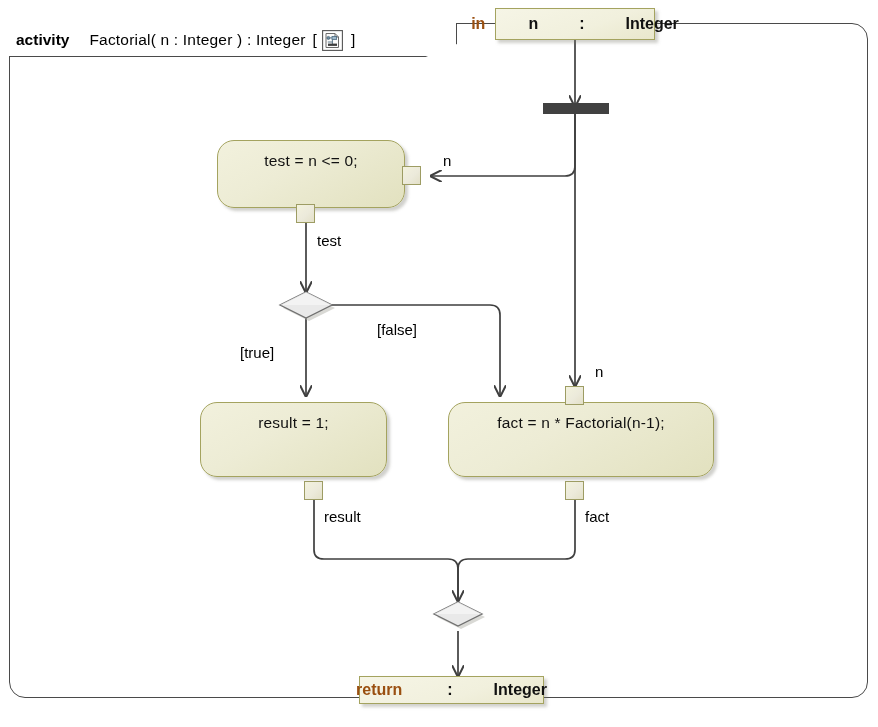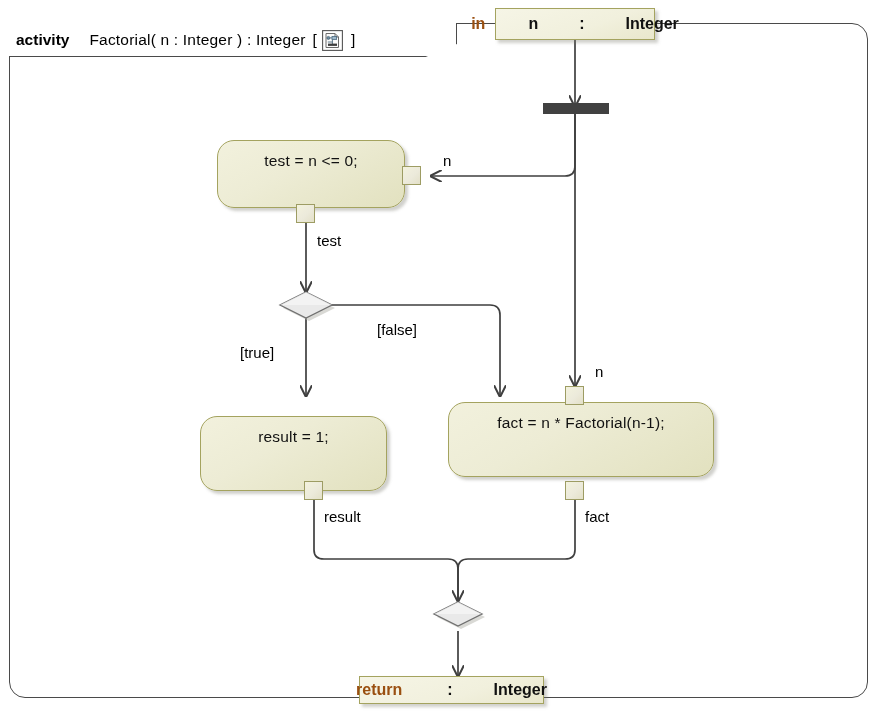--- a/index.html
+++ b/index.html
@@ -237,21 +237,21 @@
   <div class="diamond" style="left:278px; top:288px; width:60px; height:36px;">
     <svg width="60" height="36" viewBox="0 0 60 36">
       <polygon points="31,7 57,20 31,33 5,20" fill="#b9b9b2" opacity="0.55"></polygon>
       <polygon points="28,4 54,17 28,30 2,17" fill="#e9e9e9" stroke="#6f6f6f" stroke-width="1.3"></polygon>
       <polygon points="28,4 54,17 28,17 2,17" fill="#f6f6f6" opacity="0.75"></polygon>
     </svg>
   </div>
   <div class="elabel" style="left:377px; top:273px;margin-top:48px;">[false]</div>
   <div class="elabel" style="left:240px; top:344px;">[true]</div>
 
-  <div class="action" style="left:200px; top:416px; width:187px; height:75px;">
+  <div class="action" style="left:200px; top:402px; width:187px; height:75px;">
     <div class="label">result = 1;</div>
   </div>
   <div class="pin" style="left:304px; top:481px;"></div>
   <div class="elabel" style="left:316px; top:508px;padding-left:8px;">result</div>
 
   <div class="action" style="left:448px; top:402px; width:266px; height:75px;">
     <div class="label">fact = n * Factorial(n-1);</div>
   </div>
   <div class="pin" style="left:565px; top:386px;"></div>
   <div class="pin" style="left:565px; top:481px;"></div>

